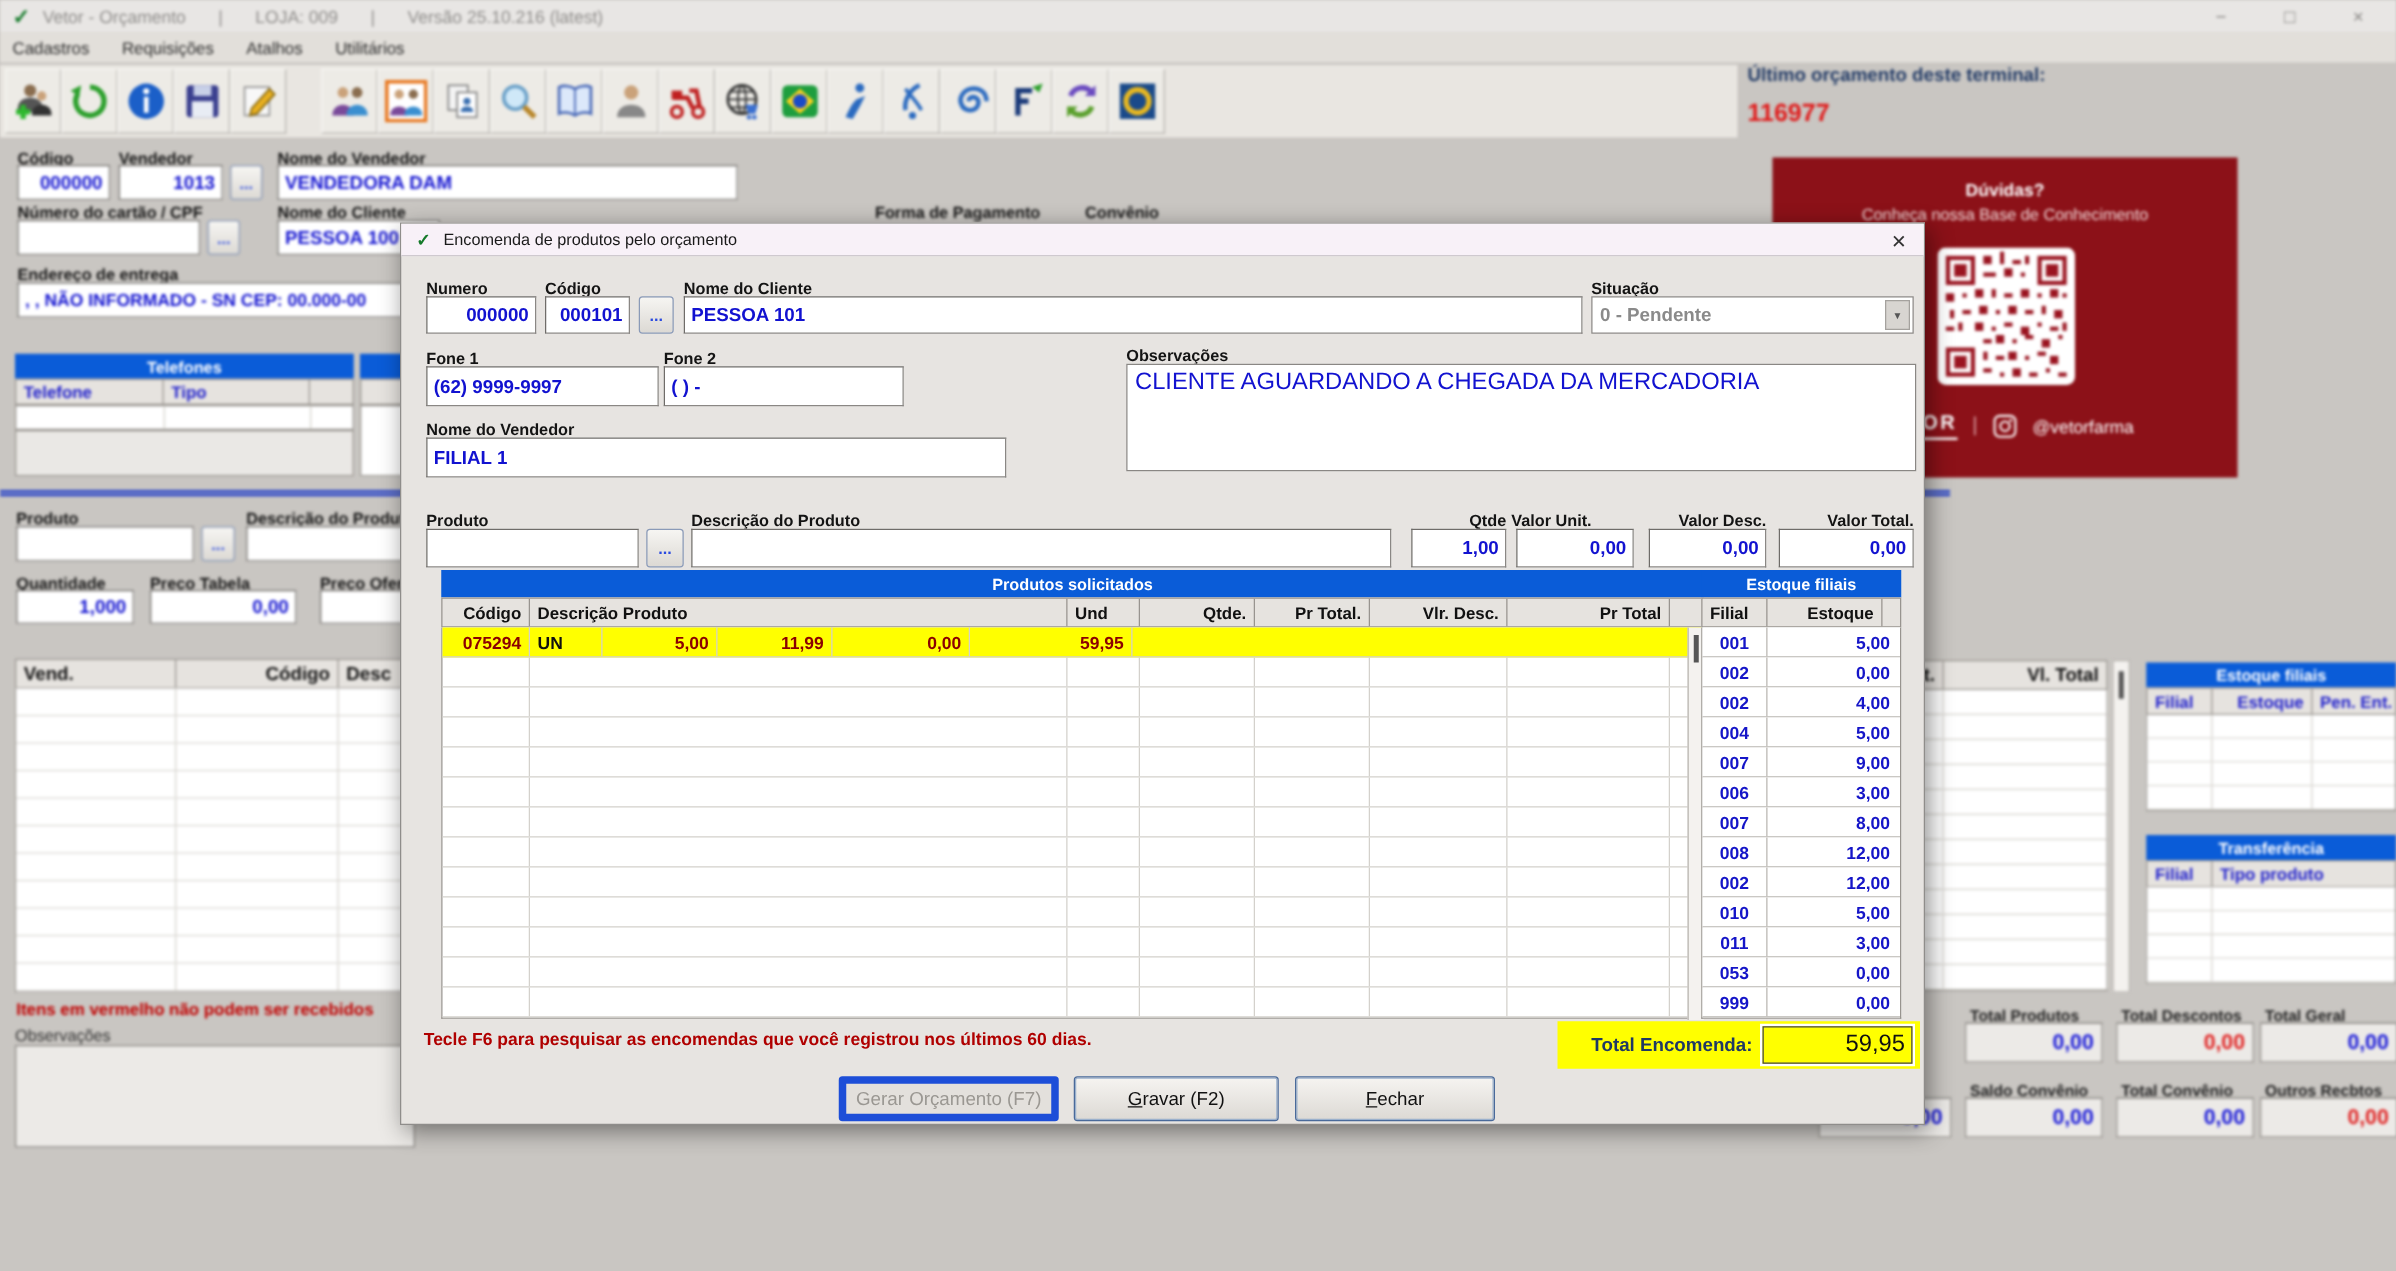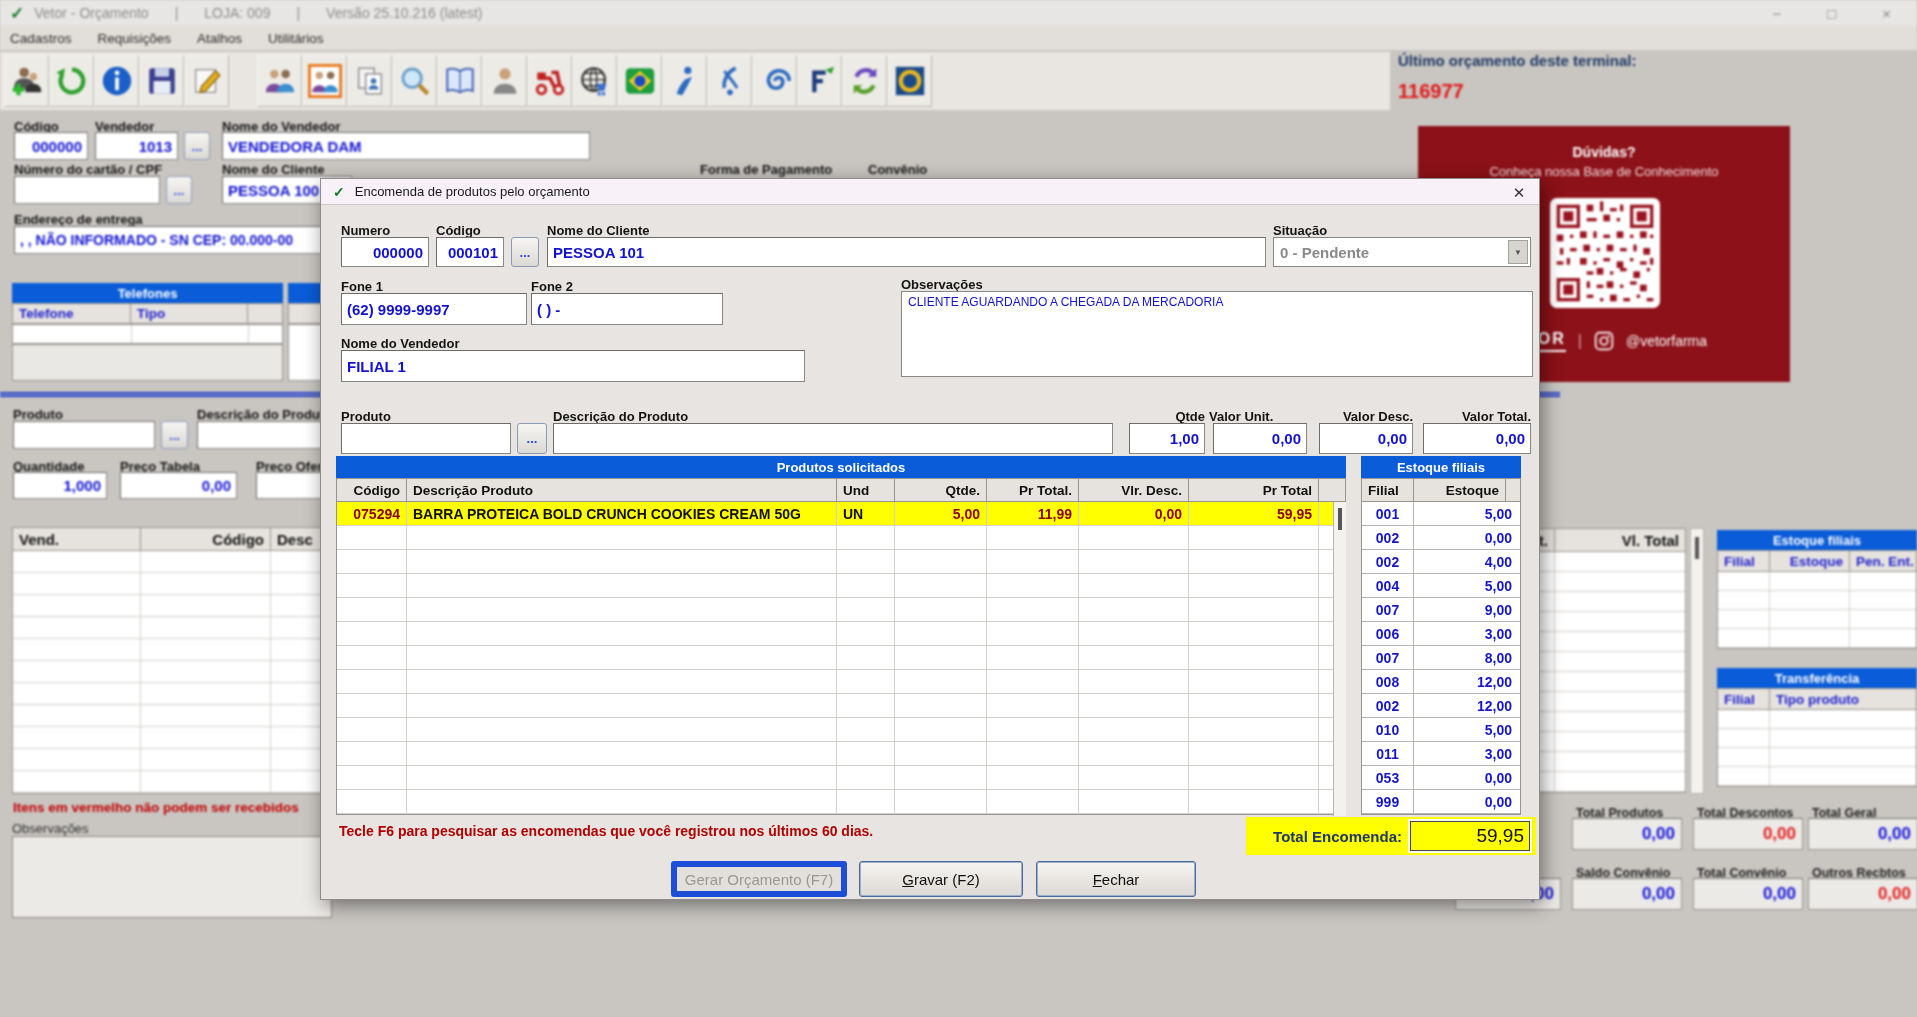--- a/index.html
+++ b/index.html
@@ -82,24 +82,24 @@
   .m-close { position:absolute; right:10px; top:4px; width:20px; height:20px; display:flex; align-items:center;
     justify-content:center; color:#333; font-size:15px; }
   .m-lbl { position:absolute; font-weight:bold; font-size:13px; color:#141414; white-space:nowrap; }
   .m-fld { position:absolute; height:30px; }
   .sel { background:#fff; border:1px solid #8a8784; color:#8a8a8a; font-weight:bold; font-size:15px;
     display:flex; align-items:center; padding:0 6px; }
   .sel .arrow-btn { position:absolute; right:2px; top:2px; bottom:2px; width:20px; background:#d8d5d1;
     border:1px solid #a5a29e; display:flex; align-items:center; justify-content:center; font-size:8px; color:#555; }
 
   .obs-modal { position:absolute; left:580px; top:112px; width:632px; height:86px; background:#fff;
-    border:1px solid #8a8784; color:#1212d0; font-size:12px; padding:3px 6px; }
+    border:1px solid #8a8784; color:#1212d0; font-size:19px; padding:3px 6px; }
 
   
-  .ptable { position:absolute; left:15px; top:277px; width:1010px; height:360px; }
+  .ptable { position:absolute; left:32px; top:277px; width:1010px; height:360px; }
   .ptitle { height:22px; }
   .phead { height:24px; }
   .pbody { background:#fff; border:1px solid #98948f; border-top:none; }
   .prow { display:flex; height:24px; border-bottom:1px solid #d4d1cc; font-size:14px; font-weight:bold; }
   .prow .pc { padding:0 6px; display:flex; align-items:center; border-right:1px solid #d4d1cc;
     height:100%; flex:none; white-space:nowrap; overflow:hidden; }
   .prow.data { background:#ffff00; }
   .pc.a-r { justify-content:flex-end; }
   .scrollstrip { position:absolute; top:46px; right:0; width:13px; bottom:0; background:#f4f2ef;
     border-left:1px solid #b7b4af; }
@@ -685,21 +685,20 @@
         <div class="hc" style="width: 430px;">Descrição Produto</div>
         <div class="hc" style="width: 58px;">Und</div>
         <div class="hc" style="width: 92px; justify-content: flex-end;">Qtde.</div>
         <div class="hc" style="width: 92px; justify-content: flex-end;">Pr Total.</div>
         <div class="hc" style="width: 110px; justify-content: flex-end;">Vlr. Desc.</div>
         <div class="hc" style="width: 130px; justify-content: flex-end;">Pr Total</div>
       </div>
     <div class="pbody" id="prows">
         <div class="prow data">
           <div class="pc a-r" style="width: 70px; color: rgb(139, 0, 0);">075294</div>
-          <div class="pc" style="width: 430px; color: rgb(16, 16, 16);">BARRA PROTEICA BOLD CRUNCH COOKIES CREAM 50G</div>
           <div class="pc" style="width: 58px; color: rgb(16, 16, 16);">UN</div>
           <div class="pc a-r" style="width: 92px; color: rgb(139, 0, 0);">5,00</div>
           <div class="pc a-r" style="width: 92px; color: rgb(139, 0, 0);">11,99</div>
           <div class="pc a-r" style="width: 110px; color: rgb(139, 0, 0);">0,00</div>
           <div class="pc a-r" style="width: 130px; color: rgb(139, 0, 0);">59,95</div>
         </div>
         <div class="prow">
           <div class="pc" style="width: 70px;"></div>
           <div class="pc" style="width: 430px;"></div>
           <div class="pc" style="width: 58px;"></div>

